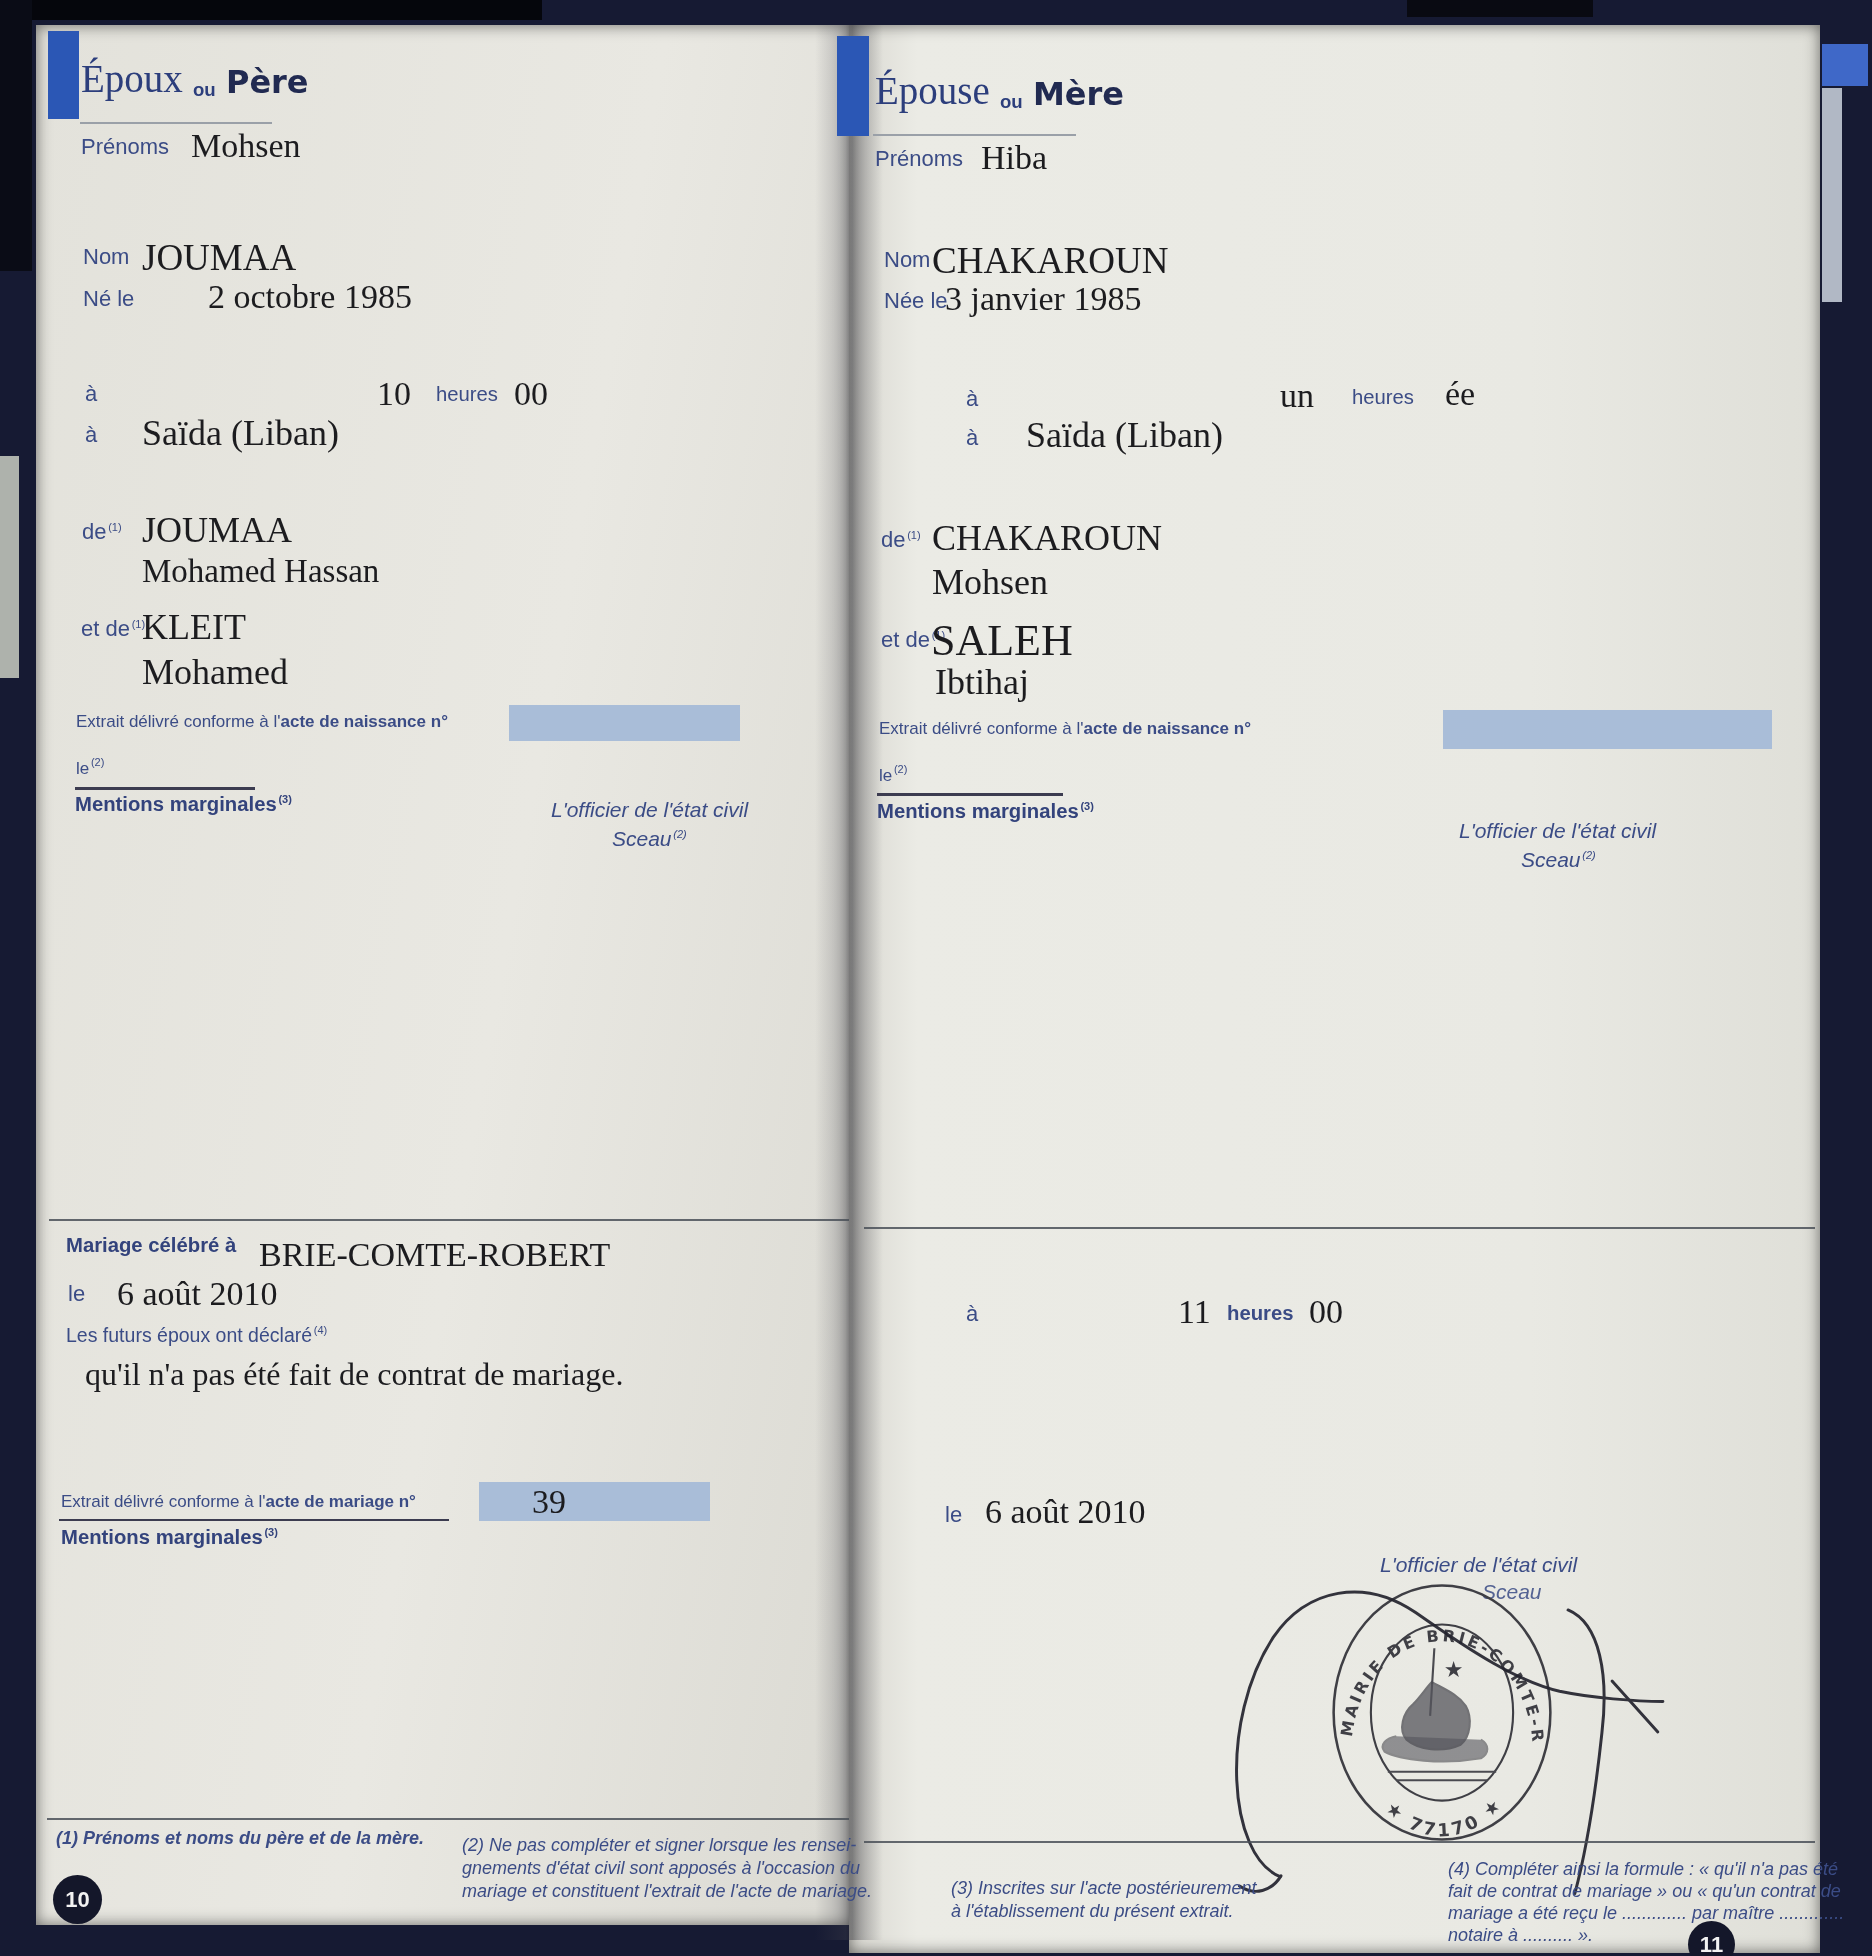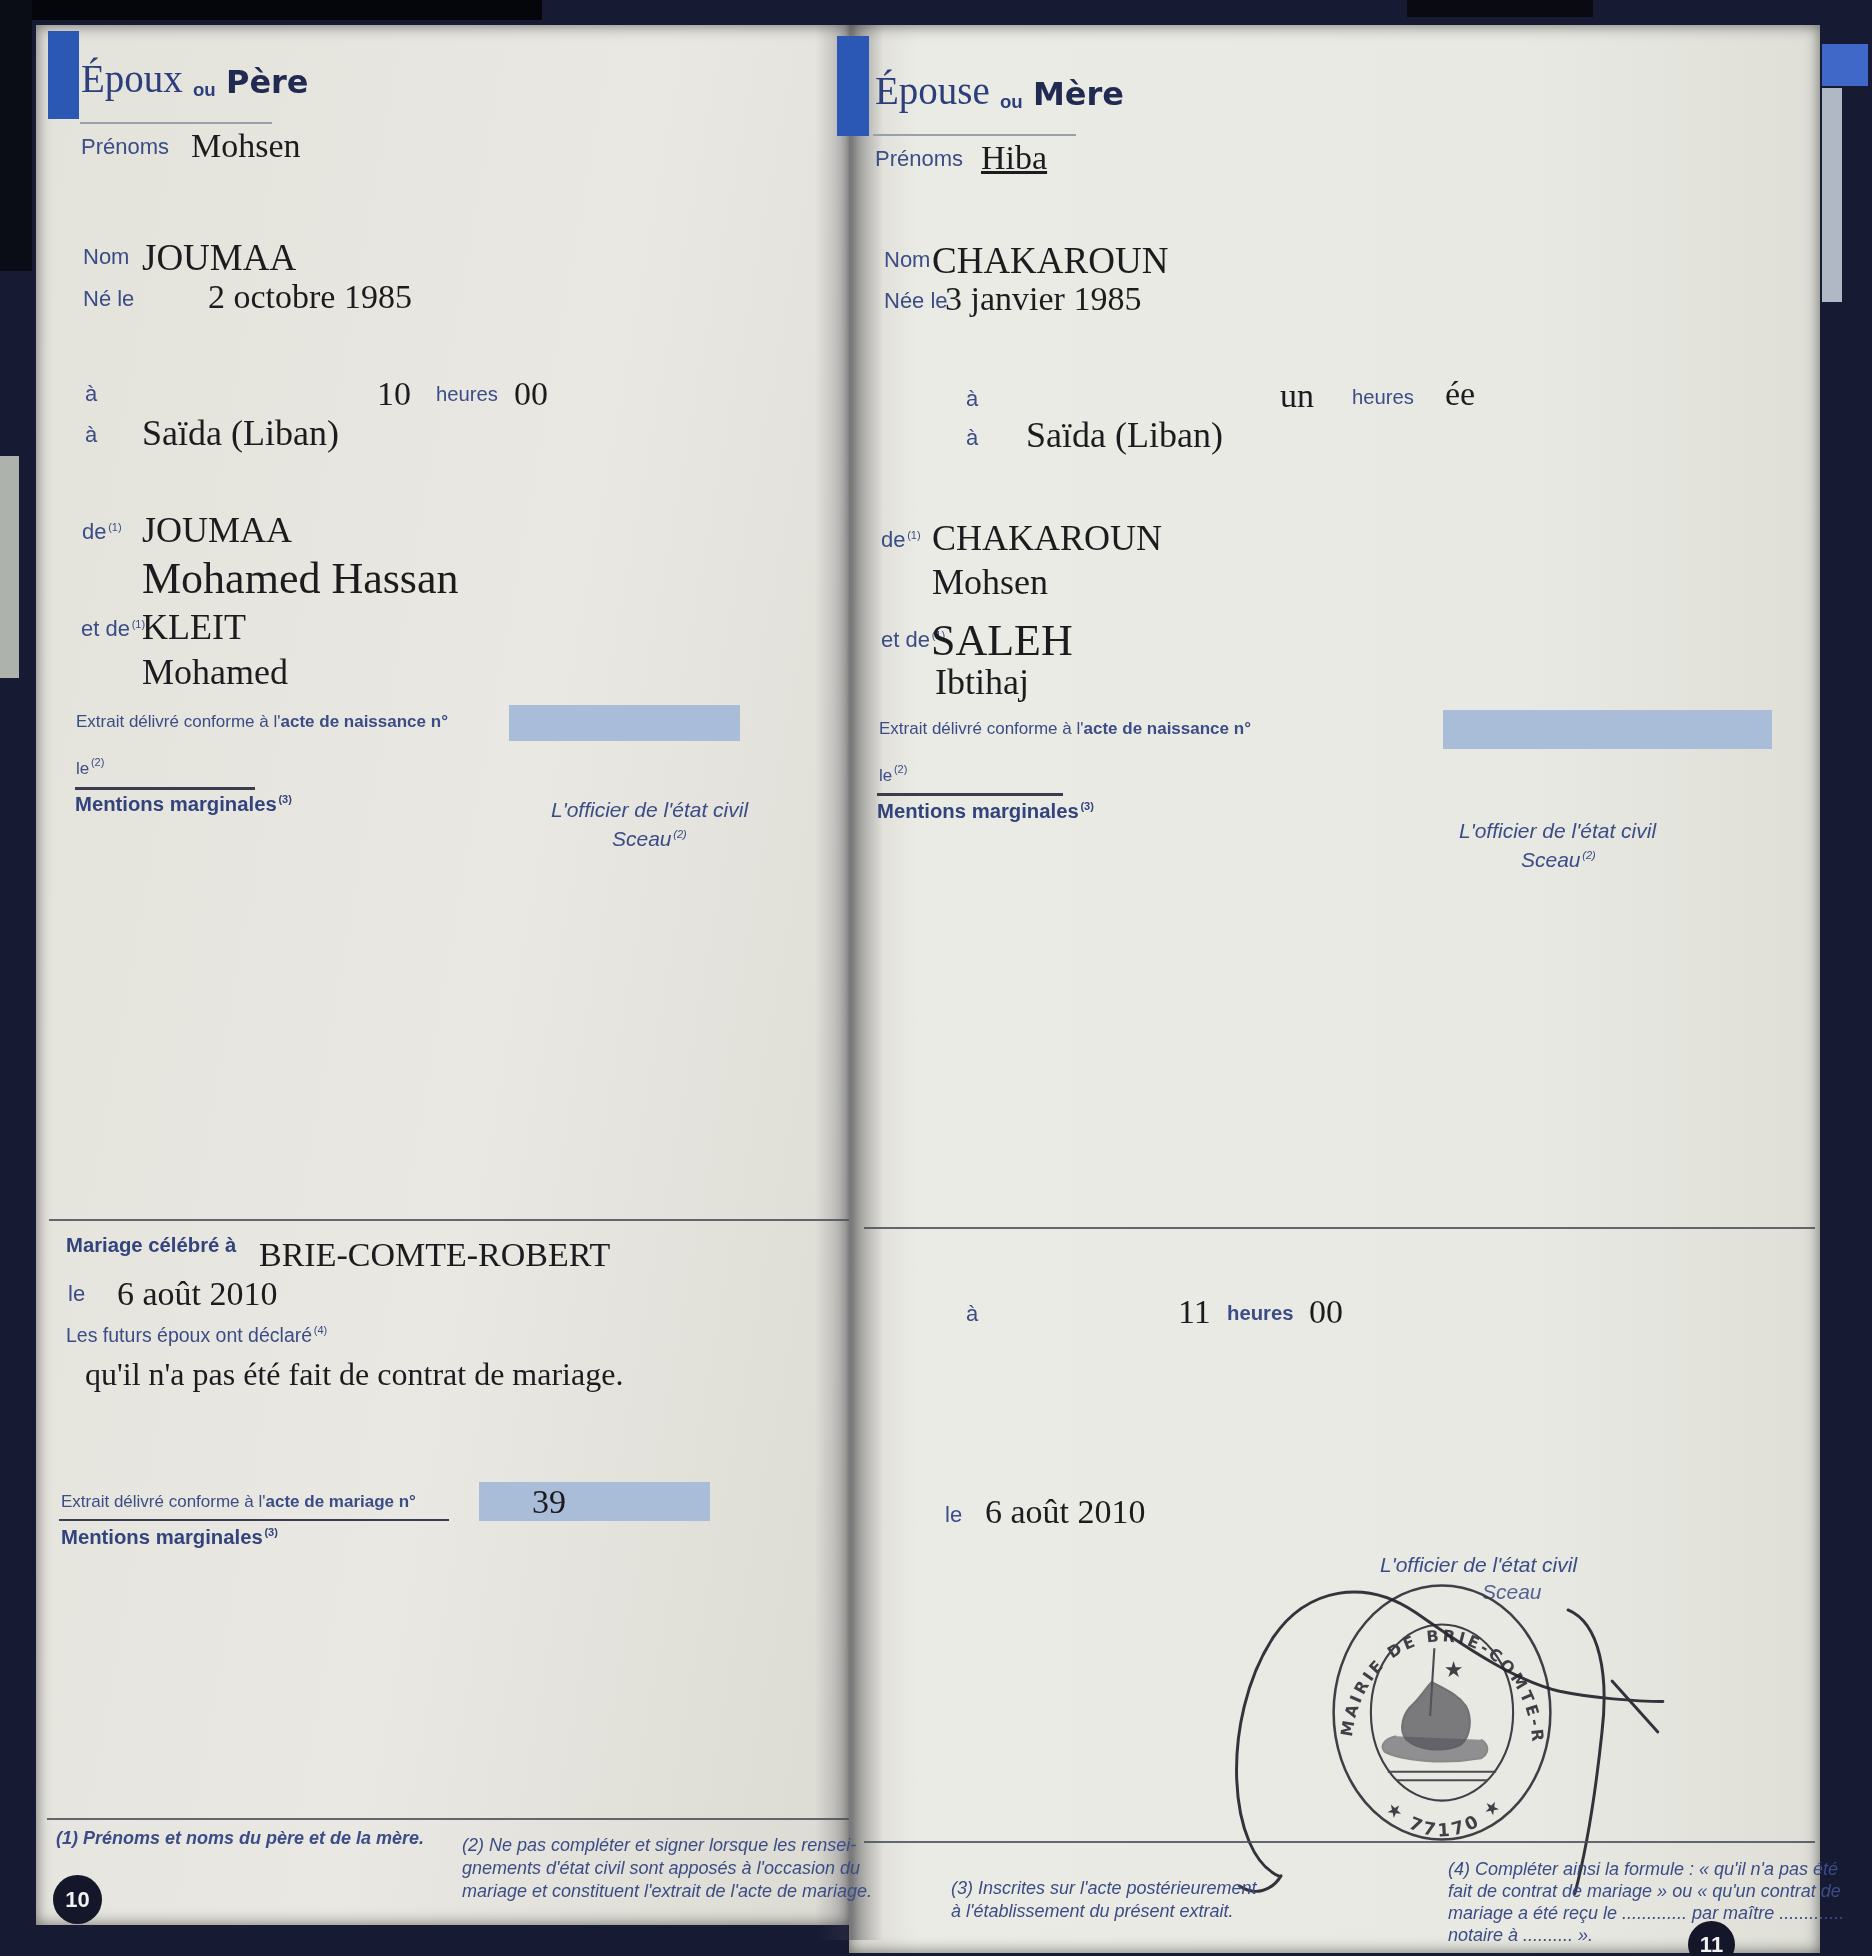--- a/index.html
+++ b/index.html
@@ -70,21 +70,21 @@
     <span class="abs lbl" style="left:85px;top:381px;">à</span>
     <span class="abs val" style="left:377px;top:375px;">10</span>
     <span class="abs lbl" style="left:436px;top:383px;font-size:20.3px;">heures</span>
     <span class="abs val" style="left:514px;top:375px;">00</span>
 
     <span class="abs lbl" style="left:85px;top:422px;">à</span>
     <span class="abs val" style="left:142px;top:412px;font-size:36px;">Saïda (Liban)</span>
 
     <span class="abs lbl" style="left:82px;top:519px;"><span>de</span><span class="sup">(1)</span></span>
     <span class="abs val" style="left:142px;top:509px;font-size:36px;">JOUMAA</span>
-    <span class="abs val" style="left:142px;top:553px;font-size:44px;">Mohamed Hassan</span>
+    <span class="abs val" style="left:142px;top:553px;font-size:33px;">Mohamed Hassan</span>
 
     <span class="abs lbl" style="left:81px;top:616px;"><span>et de</span><span class="sup">(1)</span></span>
     <span class="abs val" style="left:142px;top:606px;font-size:36px;">KLEIT</span>
     <span class="abs val" style="left:142px;top:651px;font-size:36px;">Mohamed</span>
 
     <span class="abs fine" style="left:76px;top:712px;">
       <span>Extrait délivré conforme à l'</span><b>acte de naissance n°</b>
     </span>
     <div class="abs hl" style="left:509px;top:705px;width:231px;height:36px;"></div>
 
@@ -99,21 +99,21 @@
   <div>
     <div class="abs tab" style="left:837px;top:36px;width:32px;height:100px;"></div>
     <div class="abs hdr" style="left:875px;top:68px;">
       <span class="hdr-serif">Épouse</span>
       <span class="hdr-ou">ou</span>
       <span class="hdr-bold">Mère</span>
     </div>
     <div class="abs" style="left:873px;top:134px;width:203px;height:1.7px;background:#9aa0a8;"></div>
 
     <span class="abs lbl" style="left:875px;top:146px;">Prénoms</span>
-    <span class="abs val" style="left:981px;top:139px;text-decoration:underline;">Hiba</span>
+    <span class="abs val" style="left:981px;top:139px;">Hiba</span>
 
     <span class="abs lbl" style="left:884px;top:247px;">Nom</span>
     <span class="abs val" style="left:932px;top:239px;font-size:37px;">CHAKAROUN</span>
 
     <span class="abs lbl" style="left:884px;top:288px;">Née le</span>
     <span class="abs val" style="left:945px;top:280px;">3 janvier 1985</span>
 
     <span class="abs lbl" style="left:966px;top:386px;">à</span>
     <span class="abs val" style="left:1280px;top:377px;">un</span>
     <span class="abs lbl" style="left:1352px;top:386px;font-size:20.3px;">heures</span>

